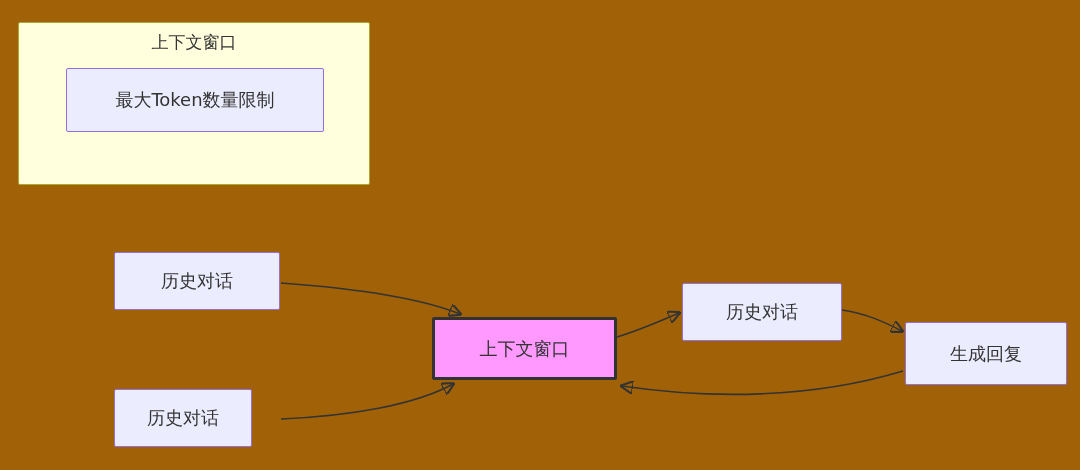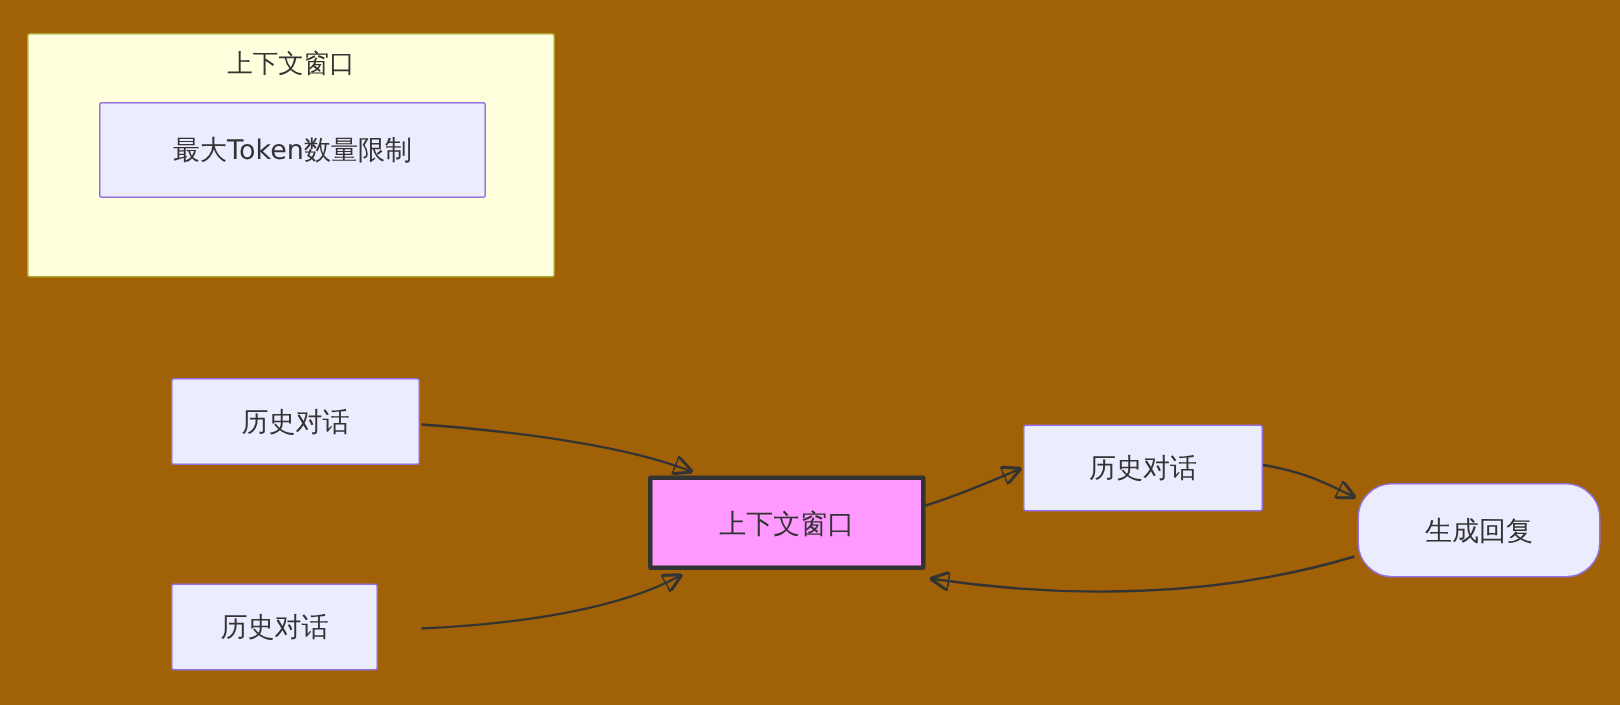--- a/index.html
+++ b/index.html
@@ -61,21 +61,21 @@
     text-align: center;
     font-size: 17px;
     color: #333333;
   }
   .node-max-token   { left: 47px;  top: 45px;  width: 258px; height: 64px; }
   .node-user-input  { left: 114px; top: 252px; width: 166px; height: 58px; }
   .node-history     { left: 114px; top: 389px; width: 138px; height: 58px; }
   .node-context     { left: 432px; top: 317px; width: 185px; height: 63px;
                       background: #FF99FF; border: 3px solid #333333; }
   .node-model       { left: 682px; top: 283px; width: 160px; height: 58px; }
-  .node-reply       { left: 905px; top: 322px; width: 162px; height: 63px; border-radius: 23px; }
+  .node-reply       { left: 905px; top: 322px; width: 162px; height: 63px; }
 </style>
 </head>
 <body>
 
 <div class="canvas">
 
   <svg class="edges" viewBox="0 0 1080 470" xmlns="http://www.w3.org/2000/svg">
     <defs>
       <marker id="arrow" viewBox="0 0 10 10" refX="8.5" refY="5" markerWidth="8" markerHeight="8" orient="auto">
         <path d="M0,0 L10,5 L0,10 z" fill="#333333" stroke="none"></path>

